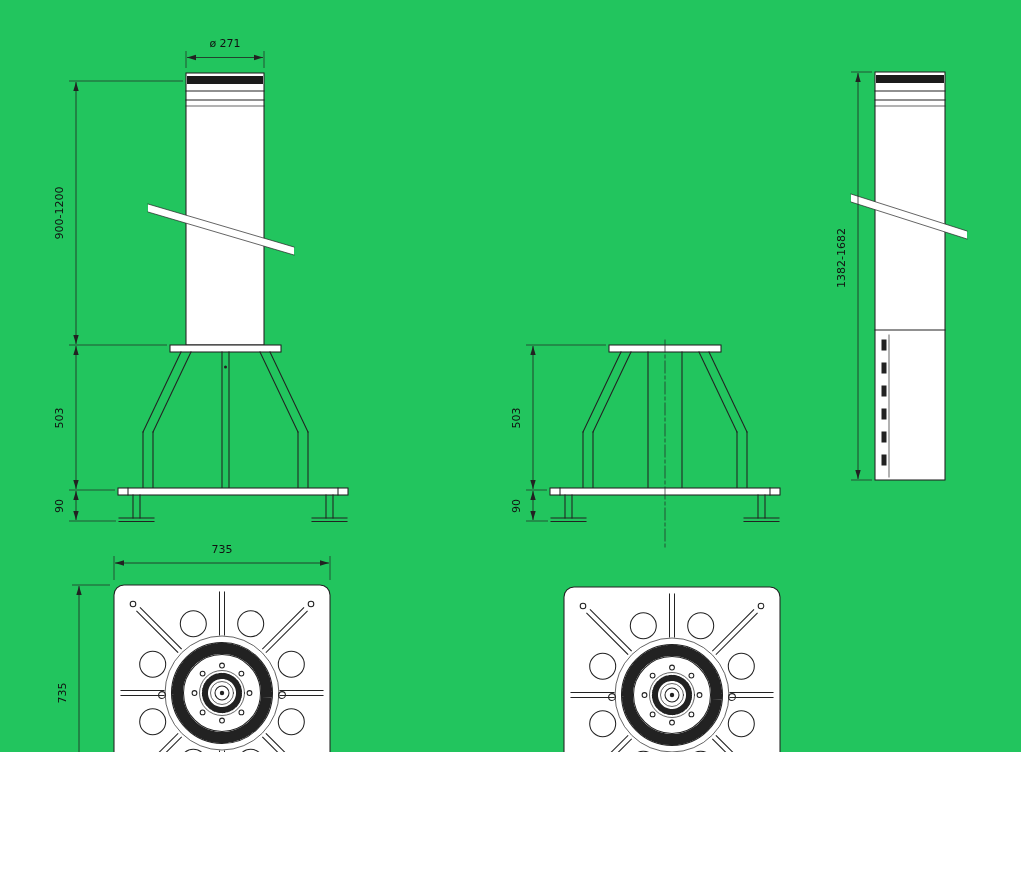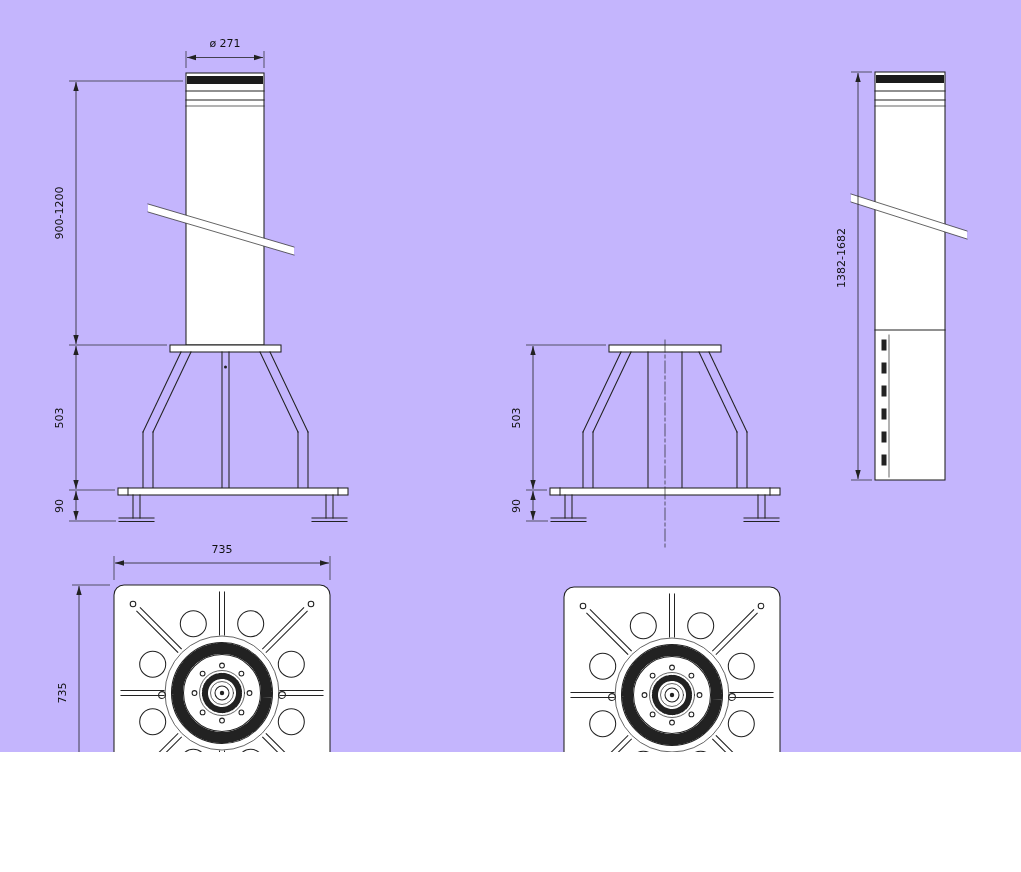--- a/index.html
+++ b/index.html
@@ -1,16 +1,16 @@
 <!DOCTYPE html>
 <html><head>
 <meta charset="utf-8">
 <style>
   html,body{margin:0;padding:0;background:#fff;}
-  #stage{position:relative;width:1021px;height:752px;background:#c4b5fd;overflow:hidden;
+  #stage{position:relative;width:1021px;height:752px;background:#22c55e;overflow:hidden;
          font-family:"DejaVu Sans", sans-serif;}
   svg{display:block;}
   .draw{stroke:#222;fill:none;stroke-width:1.05;stroke-linecap:square;}
   .thin{stroke-width:0.7;}
   .fw{fill:#fff;}
   .dark{fill:#1b1b1b;stroke:none;}
   .dim{stroke:#222;stroke-width:0.8;fill:none;}
   .ext{stroke:#222;stroke-width:0.7;fill:none;}
   .cl{stroke:#222;stroke-width:0.7;fill:none;stroke-dasharray:12 3 3 3;}
   text{font-family:"DejaVu Sans", sans-serif;font-size:11px;fill:#111;stroke:none;}

